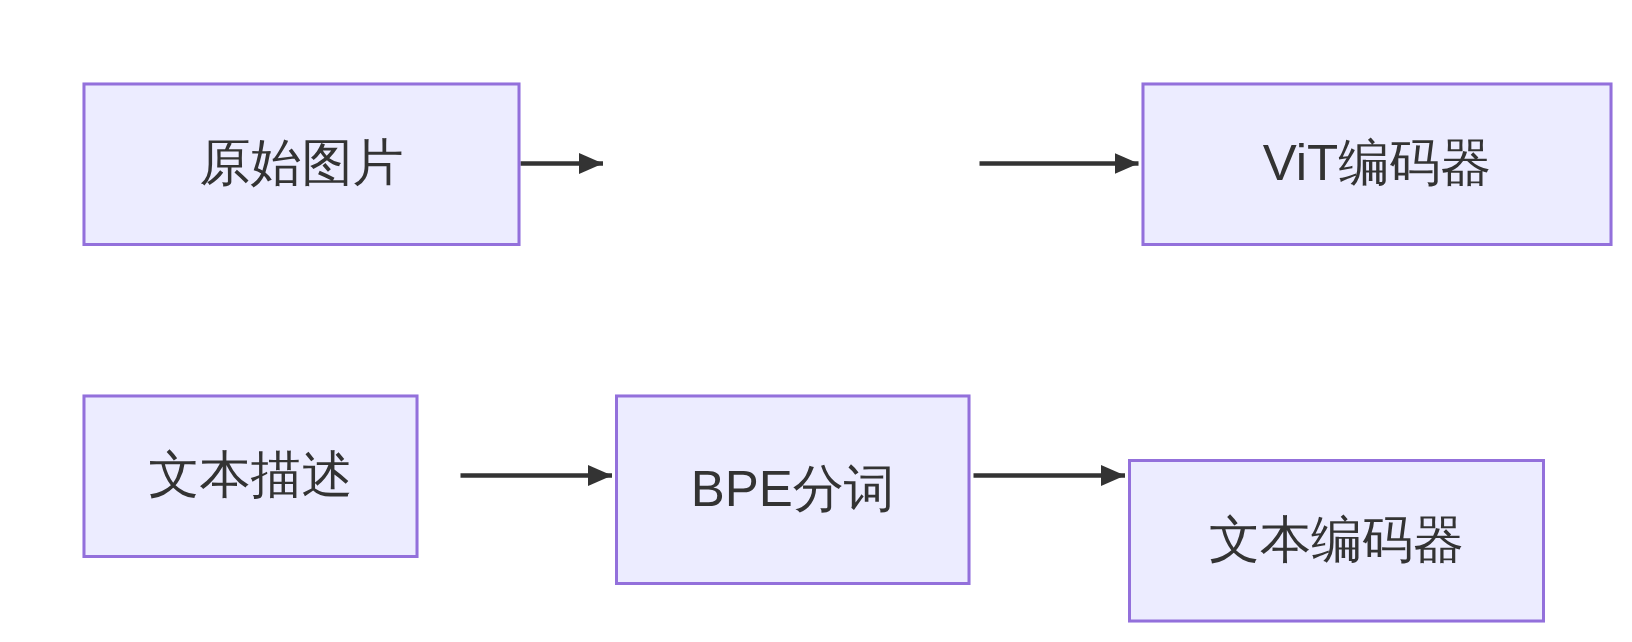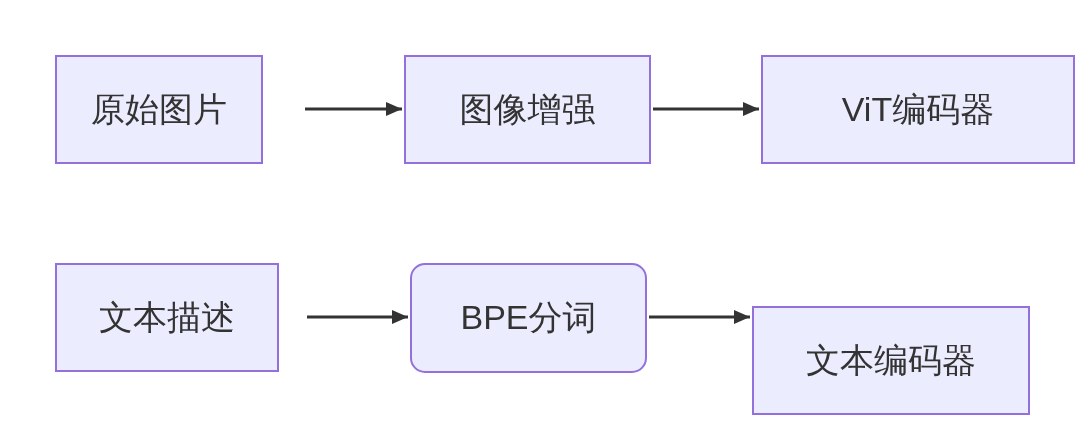--- a/index.html
+++ b/index.html
@@ -25,25 +25,25 @@
     justify-content: center;
   }
   .node-label {
     font-size: 34px;
     line-height: 1;
     color: var(--text-color, #333333);
     white-space: nowrap;
     padding-bottom: 2px;
   }
   
-  .n1 { left: 55px;  top: 55px;  width: 208px; height: 109px; }
+  .n1 { left: 55px;  top: 55px;  width: 292px; height: 109px; }
   .n2 { left: 404px; top: 55px;  width: 247px; height: 109px; }
   .n3 { left: 761px; top: 55px;  width: 314px; height: 109px; }
   .n4 { left: 55px;  top: 263px; width: 224px; height: 109px; }
-  .n5 { left: 410px; top: 263px; width: 237px; height: 110px; border-radius: 15px; }
+  .n5 { left: 410px; top: 263px; width: 237px; height: 127px; }
   .n6 { left: 752px; top: 263px; width: 278px; height: 109px; margin-top: 43px; }
 
   .arrows-layer {
     position: absolute;
     left: 0;
     top: 0;
     width: 1088px;
     height: 428px;
     pointer-events: none;
   }
@@ -68,23 +68,20 @@
     </defs>
     <line x1="305" y1="109" x2="402" y2="109" marker-end="url(#arrowhead)"></line>
     <line x1="653" y1="109" x2="759" y2="109" marker-end="url(#arrowhead)"></line>
     <line x1="307" y1="317" x2="408" y2="317" marker-end="url(#arrowhead)"></line>
     <line x1="649" y1="317" x2="750" y2="317" marker-end="url(#arrowhead)"></line>
   </svg>
 
   <div class="node n1">
     <span class="node-label">原始图片</span>
   </div>
-  <div class="node n2">
-    <span class="node-label">图像增强</span>
-  </div>
   <div class="node n3">
     <span class="node-label">ViT编码器</span>
   </div>
 
   <div class="node n4">
     <span class="node-label">文本描述</span>
   </div>
   <div class="node n5">
     <span class="node-label">BPE分词</span>
   </div>

